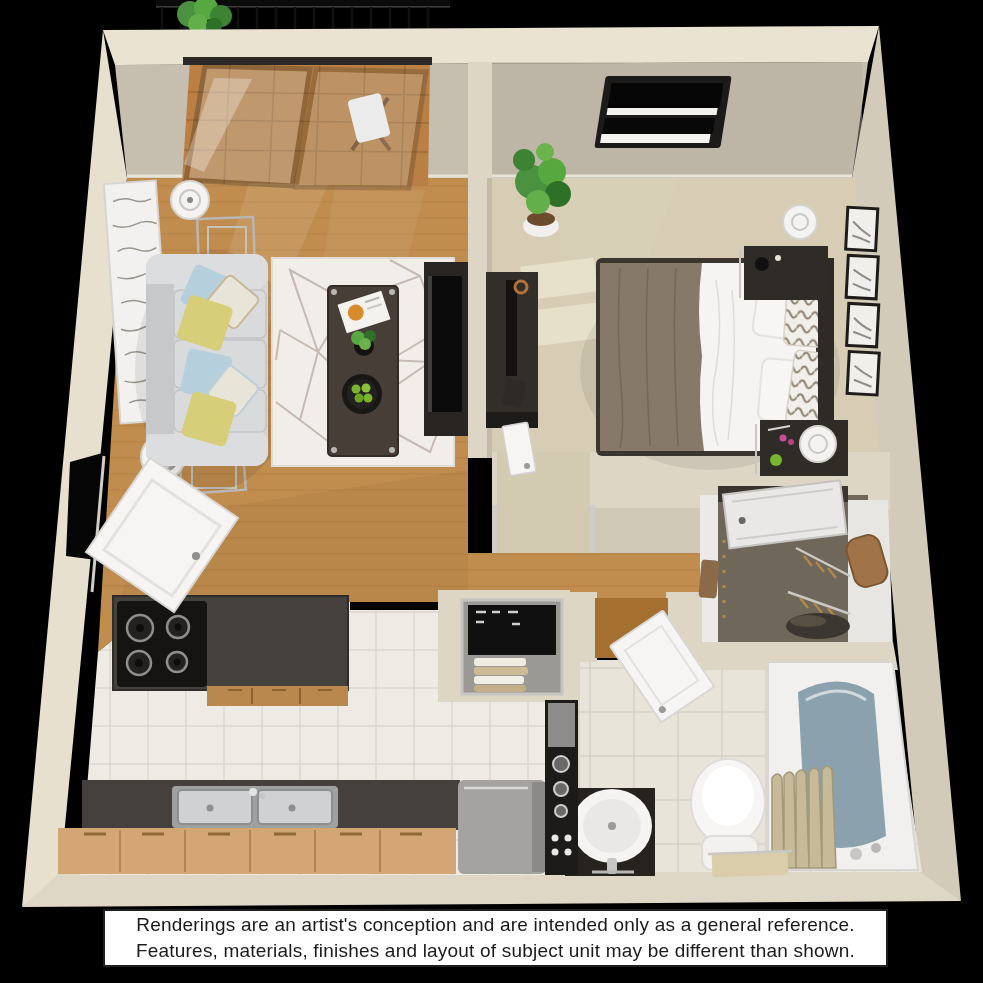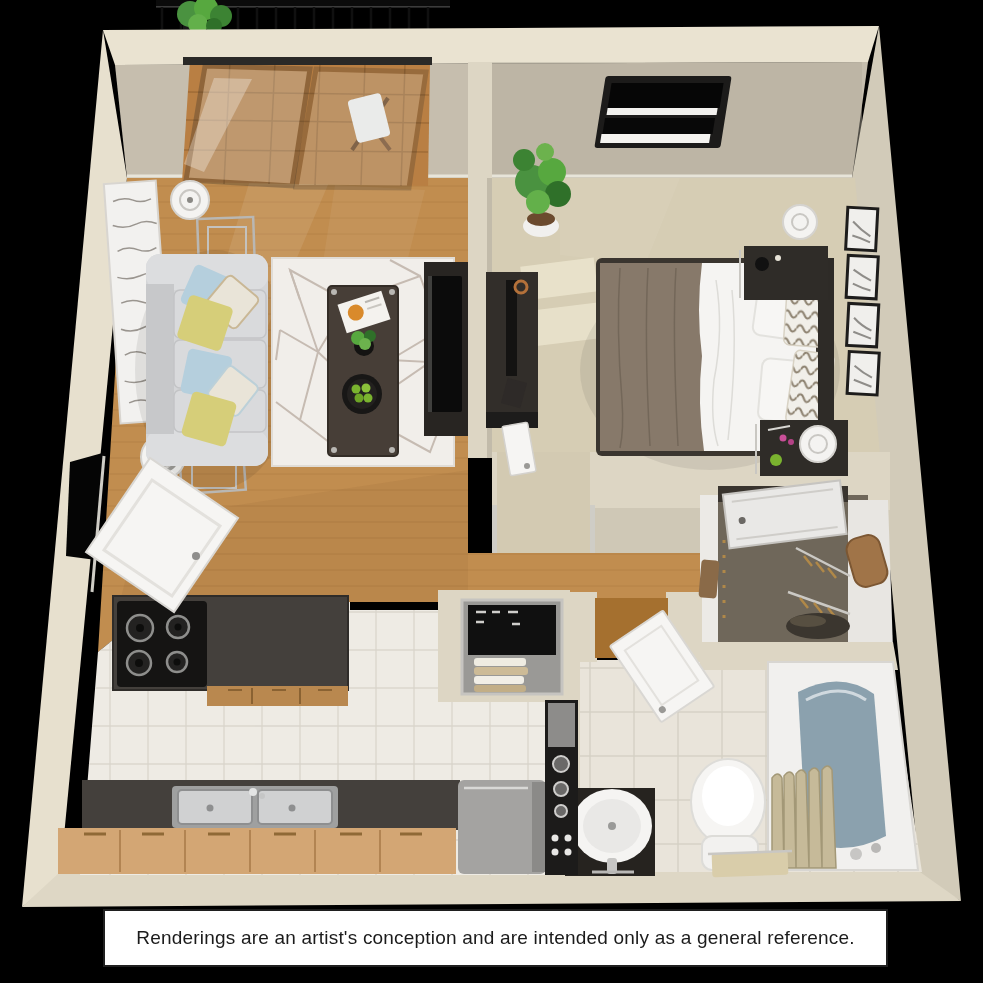--- a/index.html
+++ b/index.html
@@ -500,14 +500,15 @@
     <g>
       <polygon points="86,552 150,458 238,518 174,612" stroke="#d9d7d3" stroke-width="2" fill="#f6f5f3"></polygon>
       <polygon points="104,550 152,480 220,526 172,596" fill="none" stroke="#e3e1dd" stroke-width="3"></polygon>
       <circle cx="196" cy="556" r="4" fill="#8f8e8c"></circle>
     </g>
   </g>
 </svg>
 
 <div class="disclaimer">
   <div>Renderings are an artist's conception and are intended only as a general reference.</div>
+  <div>Features, materials, finishes and layout of subject unit may be different than shown.</div>
 </div>
 </div>
 
 </body></html>

